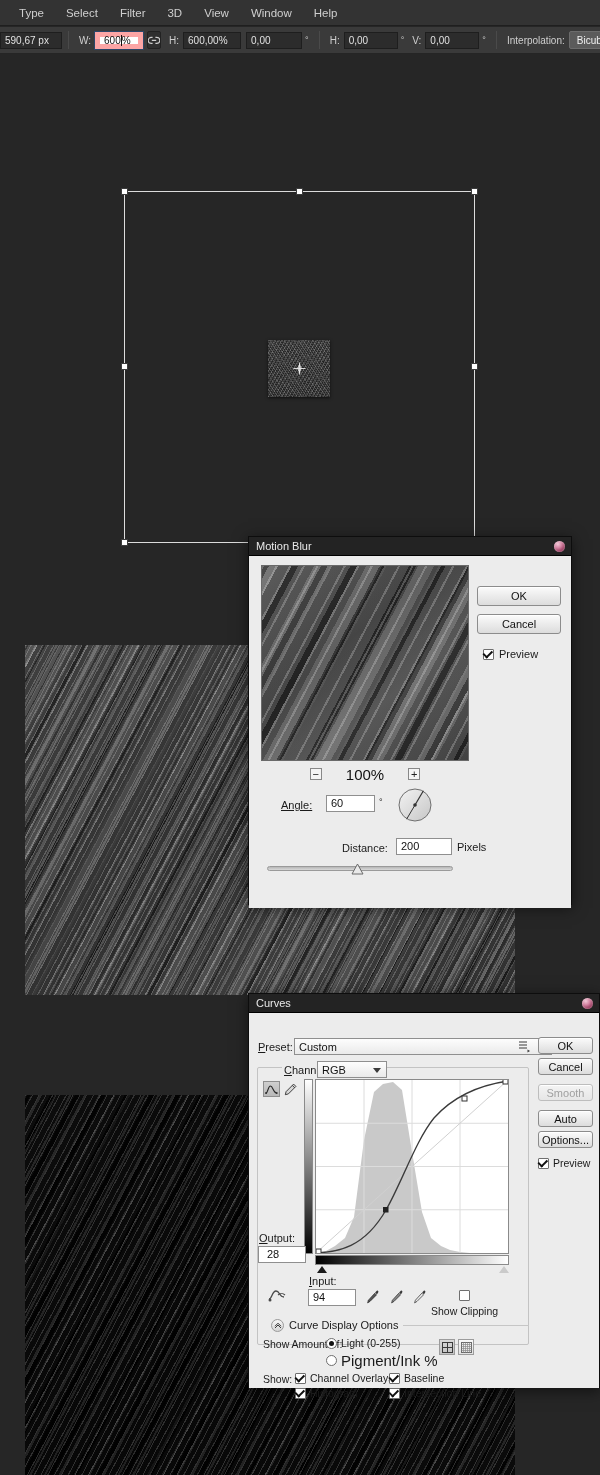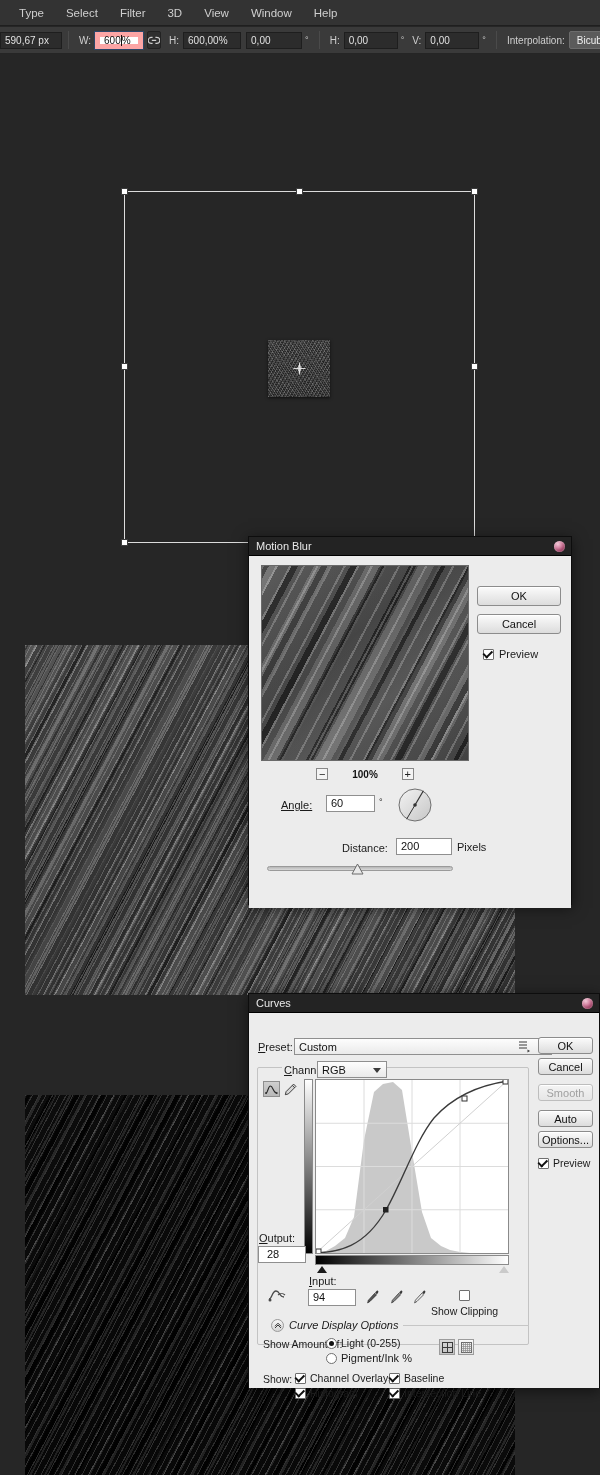--- a/index.html
+++ b/index.html
@@ -209,21 +209,21 @@
   }
   #mb-zoomrow{
     position:absolute; left:12px; top:210px; width:208px; height:16px;
     display:flex; align-items:center; justify-content:center; gap:24px;
   }
   .zbtn{
     width:12px;height:12px;border:1px solid #888;background:#f4f4f4;
     display:flex;align-items:center;justify-content:center;
     font-size:11px;line-height:10px;color:#222;
   }
-  #mb-zoomval{ font-size:10px; color:#111; font-weight:bold;}
+  #mb-zoomval{ font-size:15px; color:#111; font-weight:normal;}
   #mb-anglelbl{ position:absolute; left:32px; top:243px; font-size:11px;text-decoration:underline;}
   #mb-anglein{ position:absolute; left:77px; top:239px; width:49px; }
   #mb-angledeg{ position:absolute; left:130px; top:241px; font-size:9px;}
   #mb-dial{
     position:absolute; left:149px; top:232px; width:34px;height:34px;
   }
   #mb-distlbl{ position:absolute; left:93px; top:286px; font-size:11px;}
   #mb-distin{ position:absolute; left:147px; top:282px; width:56px;}
   #mb-distunit{ position:absolute; left:208px; top:285px; font-size:11px;}
   #mb-slider{
@@ -303,34 +303,34 @@
   #cv-input-in{ position:absolute; left:59px; top:276px; width:48px;}
   #cv-curvesmooth{ position:absolute; left:18px; top:273px; width:20px;height:18px;}
   .eyedrop{ position:absolute; top:276px; width:16px;height:16px;}
   #cv-showclip{
     position:absolute; left:182px; top:277px;
     display:flex; align-items:center; gap:4px; font-size:10.5px;flex-direction:column;}
 
   
   #cv-cdo-head{
     position:absolute; left:22px; top:305px; width:258px; height:14px;
-    display:flex; align-items:center; gap:5px;font-style:italic;
+    display:flex; align-items:center; gap:5px;
   }
   .disc-btn{
     width:13px;height:13px;border-radius:50%;
     background:linear-gradient(#f6f6f6,#d5d5d5);
     border:1px solid #9a9a9a;
     display:flex;align-items:center;justify-content:center;
     flex:0 0 auto;
   }
   .cdo-rule{flex:1;height:1px;background:#c6c6c6;}
 
   #cv-showamt-lbl{position:absolute;left:14px;top:325px;font-size:10.5px;}
   #cv-rb-light{position:absolute;left:77px;top:324px;display:flex;align-items:center;gap:4px;font-size:10.5px;}
-  #cv-rb-pigment{position:absolute;left:77px;top:339px;display:flex;align-items:center;gap:4px;font-size:11px;}
+  #cv-rb-pigment{position:absolute;left:77px;top:339px;display:flex;align-items:center;gap:4px;font-size:15px;}
   #cv-gridbtns{position:absolute;left:190px;top:326px;display:flex;gap:3px;}
   .gridbtn{width:16px;height:16px;border:1px solid #9c9c9c;
     background:linear-gradient(#f8f8f8,#e2e2e2);
     display:flex;align-items:center;justify-content:center;}
   .gridbtn.sel{background:linear-gradient(#d8d8d8,#c4c4c4);}
 
   #cv-show-lbl{position:absolute;left:14px;top:360px;font-size:10.5px;}
   .cdo-chk{position:absolute;display:flex;align-items:center;gap:4px;font-size:10.5px;}
   #cv-chk-chover{left:46px;top:359px;}
   #cv-chk-hist{left:46px;top:374px;}

